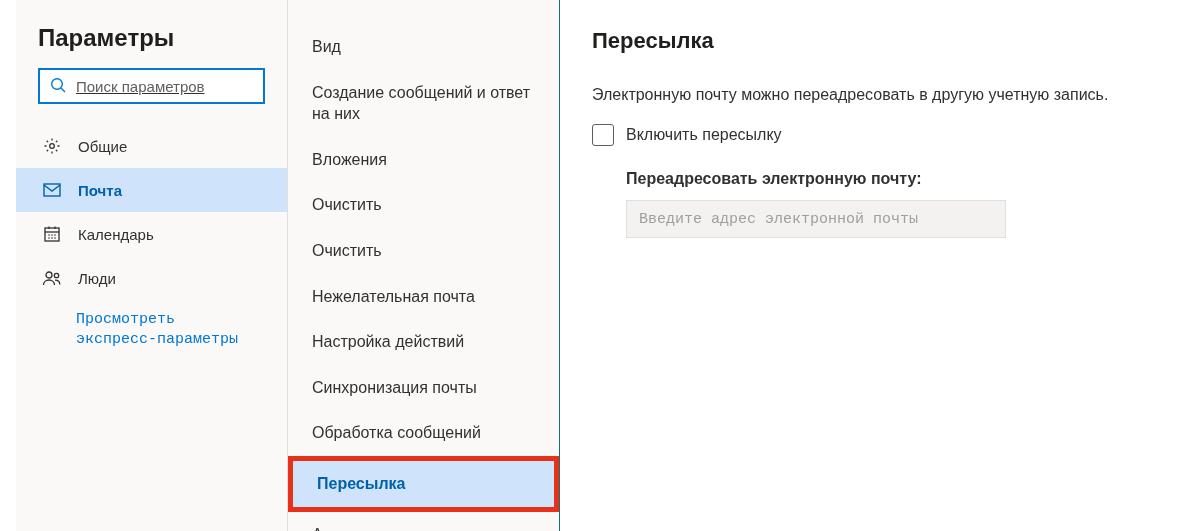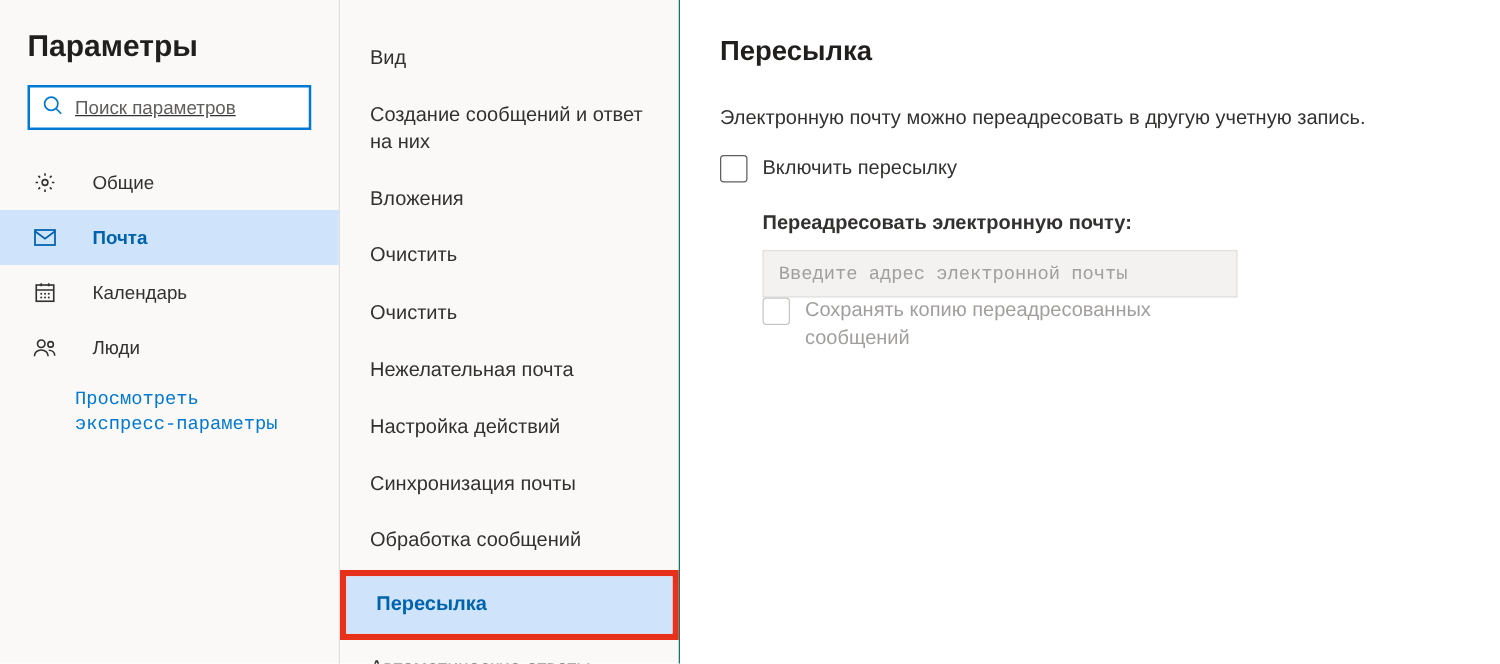--- a/index.html
+++ b/index.html
@@ -15,20 +15,21 @@
   .app {
     display: flex;
     height: 100%;
   }
   
   .sidebar {
     width: 272px;
     background: #faf9f8;
     border-right: 1px solid #e1dfdd;
     padding-top: 24px;
+    margin-left: 16px;
   }
   .sidebar-title {
     font-size: 24px;
     font-weight: 600;
     padding: 0 22px 16px 22px;
     color: #201f1e;
   }
   .search-wrap {
     margin: 0 22px 20px 22px;
     border: 2px solid #0078d4;
@@ -50,21 +51,21 @@
     background: transparent;
   }
   .search-input::placeholder { color: #605e5c; }
   .nav-item {
     display: flex;
     align-items: center;
     height: 44px;
     padding: 0 26px;
     cursor: pointer;
     color: #323130;
-    gap: 28px;
+    gap: 16px;
   }
   .nav-item.active {
     background: #cfe4fa;
     color: #0062ad;
     font-weight: 600;
   }
   .nav-item .icon { width: 20px; display:flex; align-items:center; justify-content:center; }
   .view-quick {
     padding: 10px 22px 10px 60px;
     color: #0078d4;
@@ -260,19 +261,15 @@
     <div class="main-desc">Электронную почту можно переадресовать в другую учетную запись.</div>
 
     <div class="check-row">
       <div class="checkbox"></div>
       <div class="check-label">Включить пересылку</div>
     </div>
 
     <div class="indent">
       <div class="field-label">Переадресовать электронную почту:</div>
       <input class="text-input" disabled="" placeholder="Введите адрес электронной почты" style="">
-      <div class="disabled-row">
-        <div class="checkbox disabled"></div>
-        <div class="disabled-label">Сохранять копию переадресованных сообщений</div>
-      </div>
     </div>
   </div>
 </div>
 
 </body></html>

